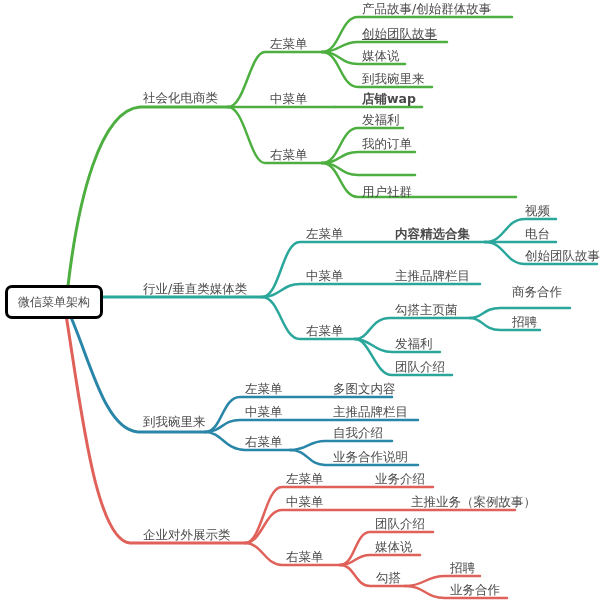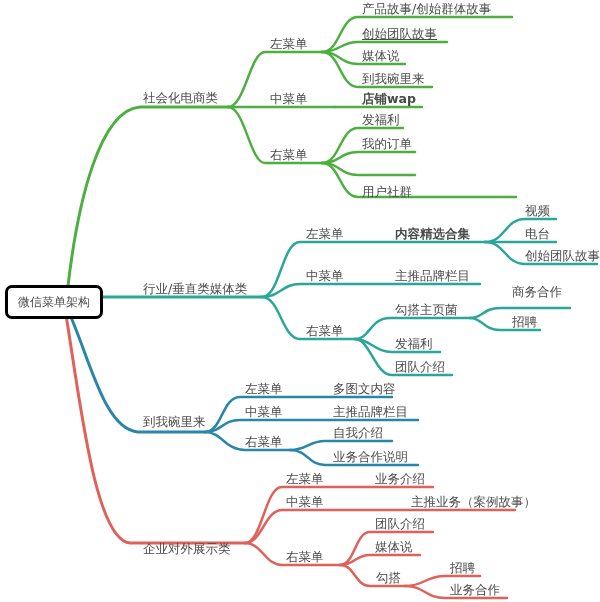--- a/index.html
+++ b/index.html
@@ -109,21 +109,21 @@
 
   <div class="lbl" style="left:143px; top:415px;">到我碗里来</div>
   <div class="lbl" style="left:245px; top:382px;">左菜单</div>
   <div class="lbl" style="left:333px; top:382px;">多图文内容</div>
   <div class="lbl" style="left:245px; top:405px;">中菜单</div>
   <div class="lbl" style="left:333px; top:405px;">主推品牌栏目</div>
   <div class="lbl" style="left:245px; top:435px;">右菜单</div>
   <div class="lbl" style="left:333px; top:426px;">自我介绍</div>
   <div class="lbl" style="left:333px; top:450px;">业务合作说明</div>
 
-  <div class="lbl" style="left:143px; top:542px;">企业对外展示类</div>
+  <div class="lbl" style="left:143px; top:528px;">企业对外展示类</div>
   <div class="lbl" style="left:286px; top:472px;">左菜单</div>
   <div class="lbl" style="left:375px; top:472px;">业务介绍</div>
   <div class="lbl" style="left:286px; top:495px;">中菜单</div>
   <div class="lbl" style="left:375px; top:495px;margin-left:36px;">主推业务（案例故事）</div>
   <div class="lbl" style="left:286px; top:550px;">右菜单</div>
   <div class="lbl" style="left:375px; top:517px;">团队介绍</div>
   <div class="lbl" style="left:375px; top:540px;">媒体说</div>
   <div class="lbl" style="left:376px; top:571px;">勾搭</div>
   <div class="lbl" style="left:450px; top:561px;">招聘</div>
   <div class="lbl" style="left:450px; top:583px;text-align:center;">业务合作</div>

